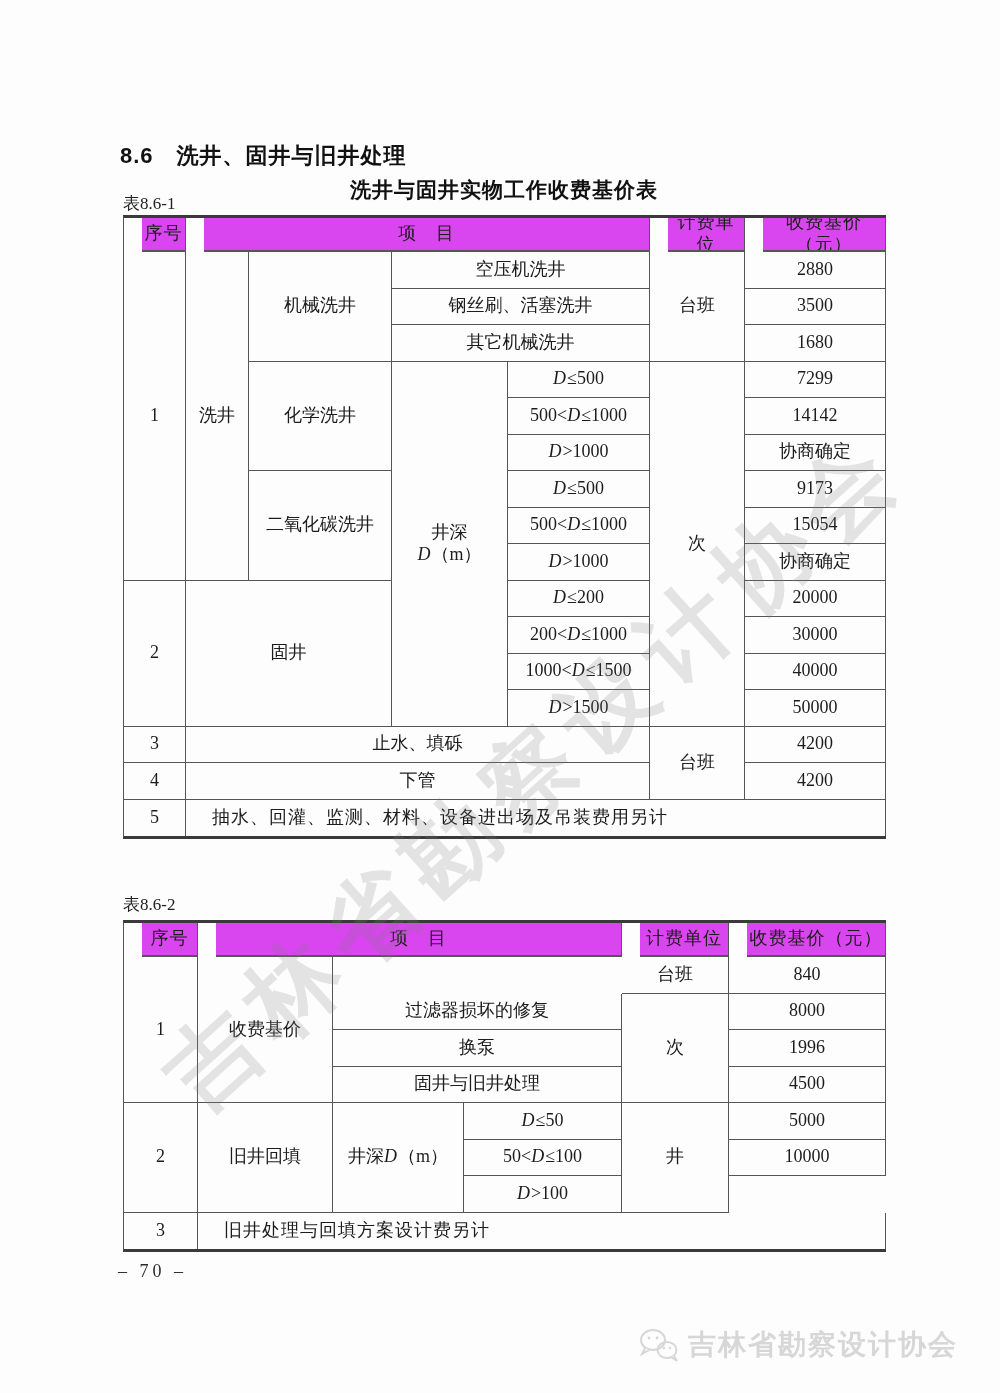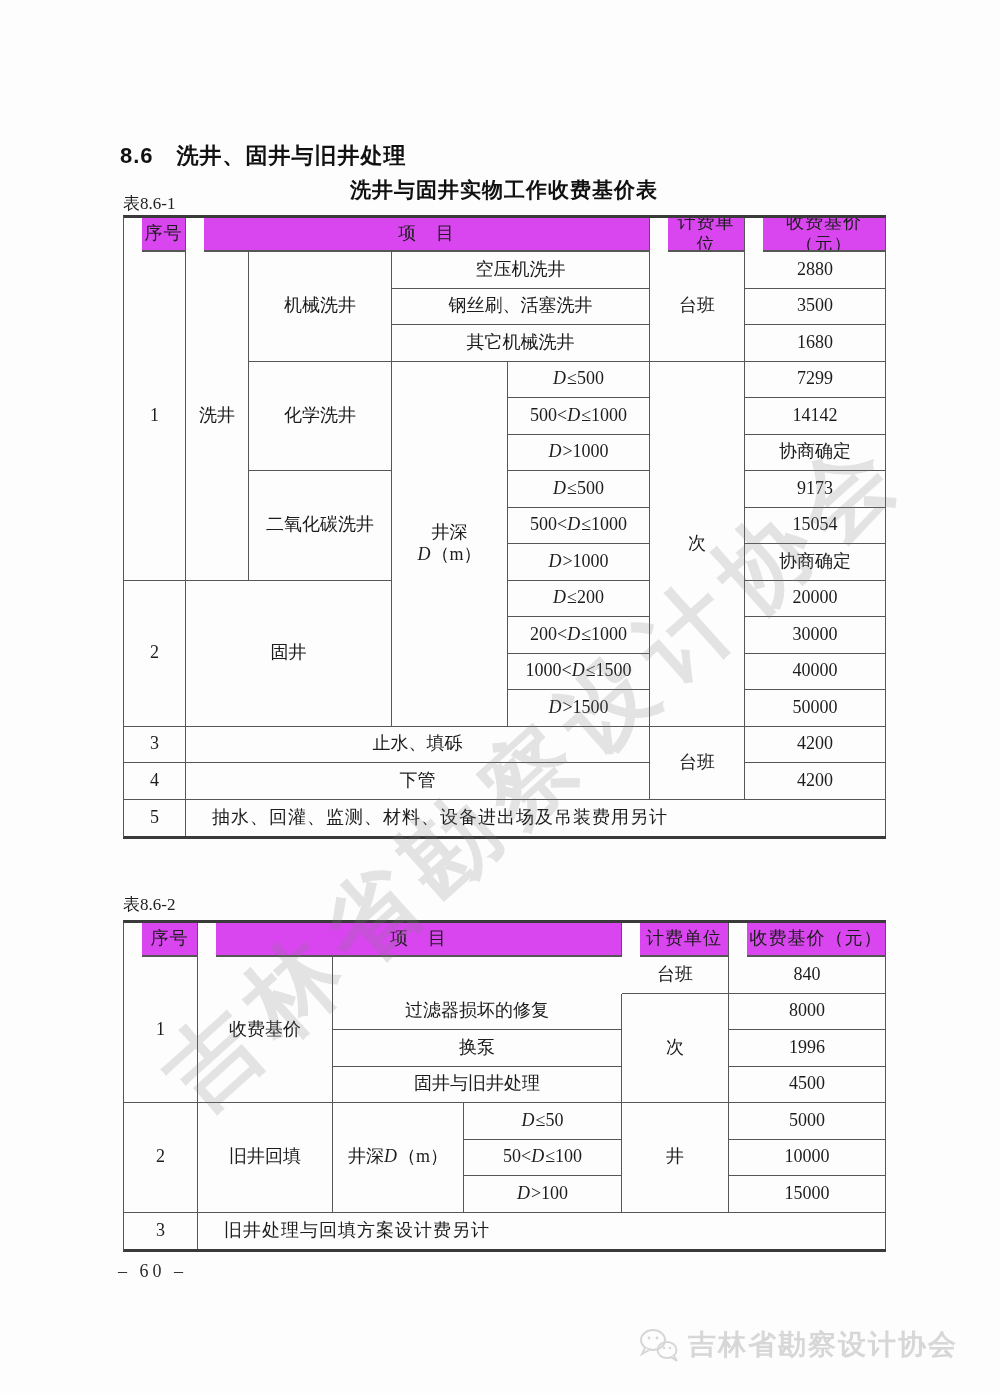--- a/index.html
+++ b/index.html
@@ -175,27 +175,26 @@
 
     <div class="cell" style="grid-area:6/1/9/2">2</div>
     <div class="cell" style="grid-area:6/2/9/3">旧井回填</div>
     <div class="cell" style="grid-area:6/3/9/4">井深 <i>D</i>（m）</div>
     <div class="cell" style="grid-area:6/4/7/5"><i>D</i>≤50</div>
     <div class="cell" style="grid-area:7/4/8/5">50&lt;<i>D</i>≤100</div>
     <div class="cell" style="grid-area:8/4/9/5"><i>D</i>&gt;100</div>
     <div class="cell" style="grid-area:6/5/9/6">井</div>
     <div class="cell" style="grid-area:6/6/7/7">5000</div>
     <div class="cell" style="grid-area:7/6/8/7">10000</div>
-    <div class="cell" style="grid-area:8/6/9/7">15000</div>
 
     <div class="cell nb" style="grid-area:9/1/10/2">3</div>
     <div class="cell nb left" style="grid-area:9/2/10/7">旧井处理与回填方案设计费另计</div>
   </div>
 
-  <div class="page-number">– 60 –</div>
+  <div class="page-number">– 70 –</div>
 
   <div class="footer-brand">
     <span>
       <svg width="42" height="36" viewBox="0 0 42 36" fill="none" stroke="#d7d7d7" stroke-width="2">
         <ellipse cx="15" cy="13" rx="12" ry="10"></ellipse>
         <path d="M7 21 L4 27 L11 23" fill="#fdfdfd" stroke="#d7d7d7"></path>
         <ellipse cx="29" cy="23" rx="9.5" ry="8"></ellipse>
         <path d="M36 29 L39 34 L33 30" fill="#fdfdfd" stroke="#d7d7d7"></path>
         <circle cx="11" cy="11" r="1.4" fill="#d7d7d7" stroke="none"></circle>
         <circle cx="19" cy="11" r="1.4" fill="#d7d7d7" stroke="none"></circle>

